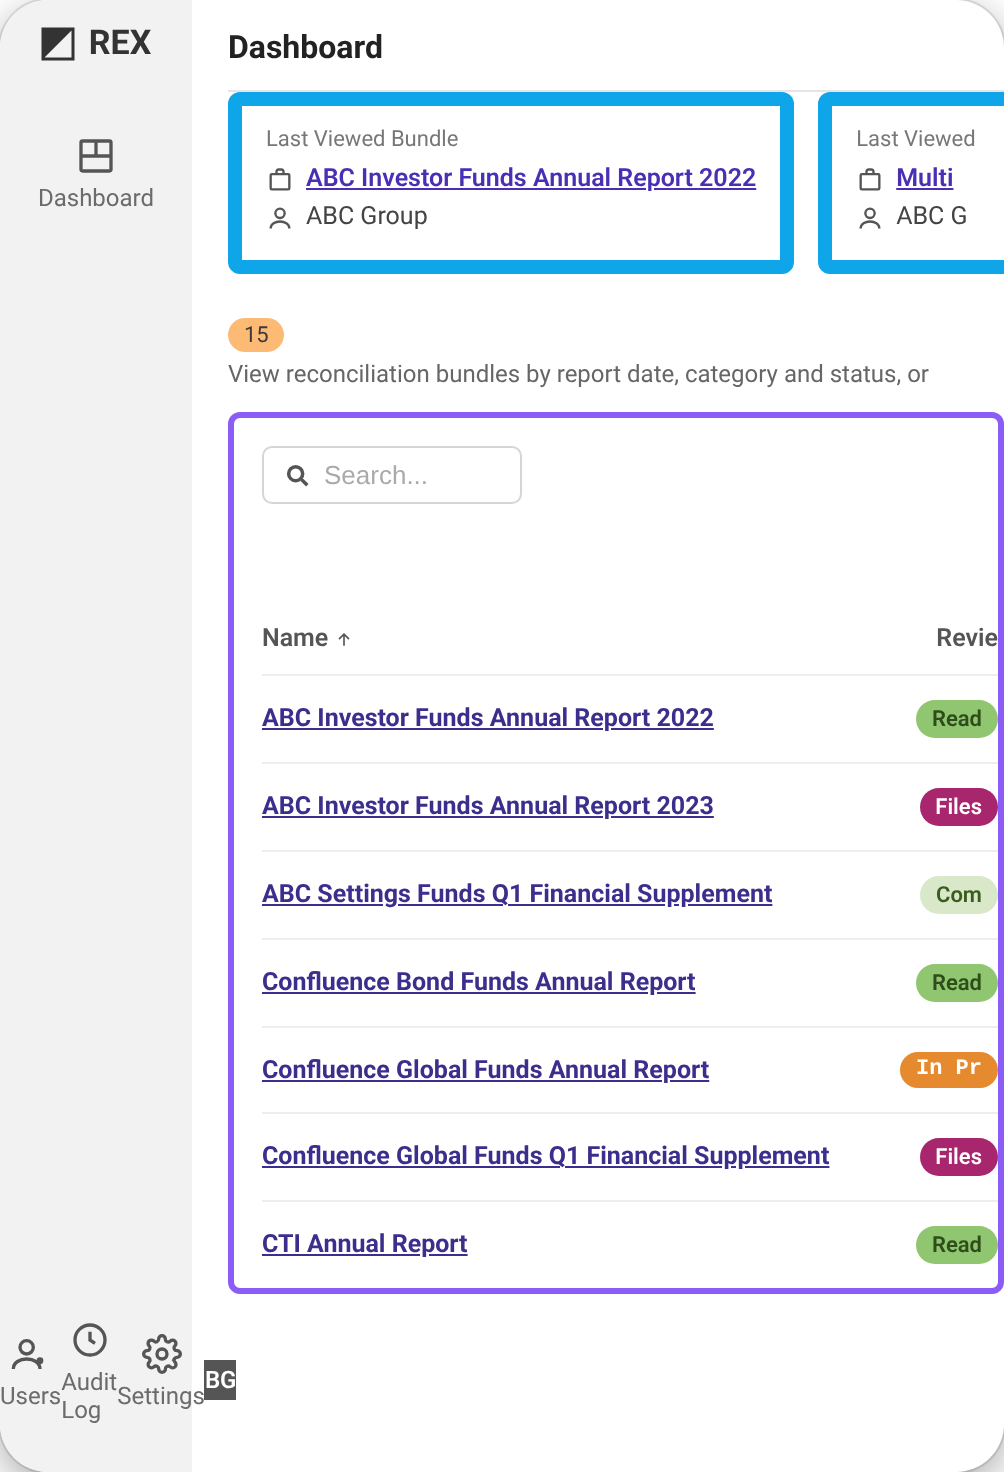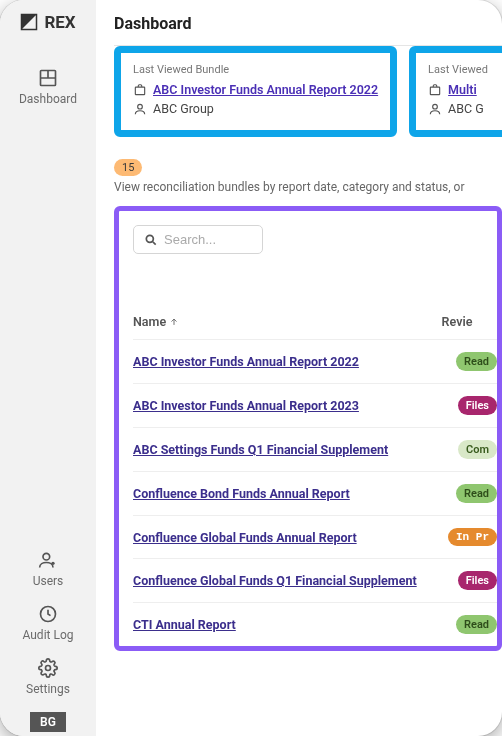--- a/index.html
+++ b/index.html
@@ -53,23 +53,23 @@
     cursor: pointer;
     padding: 8px 0;
     width: 100%;
   }
   .nav-item .icon { width: 20px; height: 20px; color:#555; }
   .nav-top { width:100%; }
   .nav-bottom {
     margin-top: auto;
     width:100%;
     display:flex;
-    flex-direction:column;
+    flex-direction:row;
     align-items:center;
-    padding-bottom: 4px;
+    padding-bottom: 16px;
     justify-content: space-between;
   }
   .avatar-box {
     width: 36px; height: 20px;
     background: #555;
     color: #fff;
     font-size: 12px;
     font-weight:600;
     display:flex; align-items:center; justify-content:center;
     margin-top: 8px;
@@ -140,21 +140,21 @@
     border-radius: 10px;
     font-size: 11px; font-weight:400;
     padding: 2px 8px;
     text-align: center;
   }
   .recon-sub {
     font-size: 12px; color:#666; margin-top:4px;
     white-space: nowrap; overflow:hidden;
   }
   .table-wrap {
-    border:5px solid #8b5cf6;
+    border:3px solid #8b5cf6;
     border-radius:6px;
     margin-top:12px;
     padding: 14px 0 0 14px;
     overflow:hidden;
   }
   .search-box {
     display:flex; align-items:center; gap:6px;
     border:1px solid #d5d5d5;
     border-radius:5px;
     padding:6px 10px;
@@ -169,21 +169,21 @@
   .search-box input::placeholder { color:#aaa; }
   .thead {
     display:flex;
     margin-top: 60px;
     padding-bottom:10px;
     font-size:12.5px;
     color:#555;
     font-weight:600;
   }
   .th-name { flex:1; display:flex; align-items:center; gap:3px; }
-  .th-review { width:80px; text-align:center; }
+  .th-review { width:80px; text-align:right; }
   .row {
     display:flex;
     align-items:center;
     border-top:1px solid #eee;
     padding: 12px 0;
     font-size:12.5px;
   }
   .row .name {
     flex:1;
     color:#3b2e8c;

